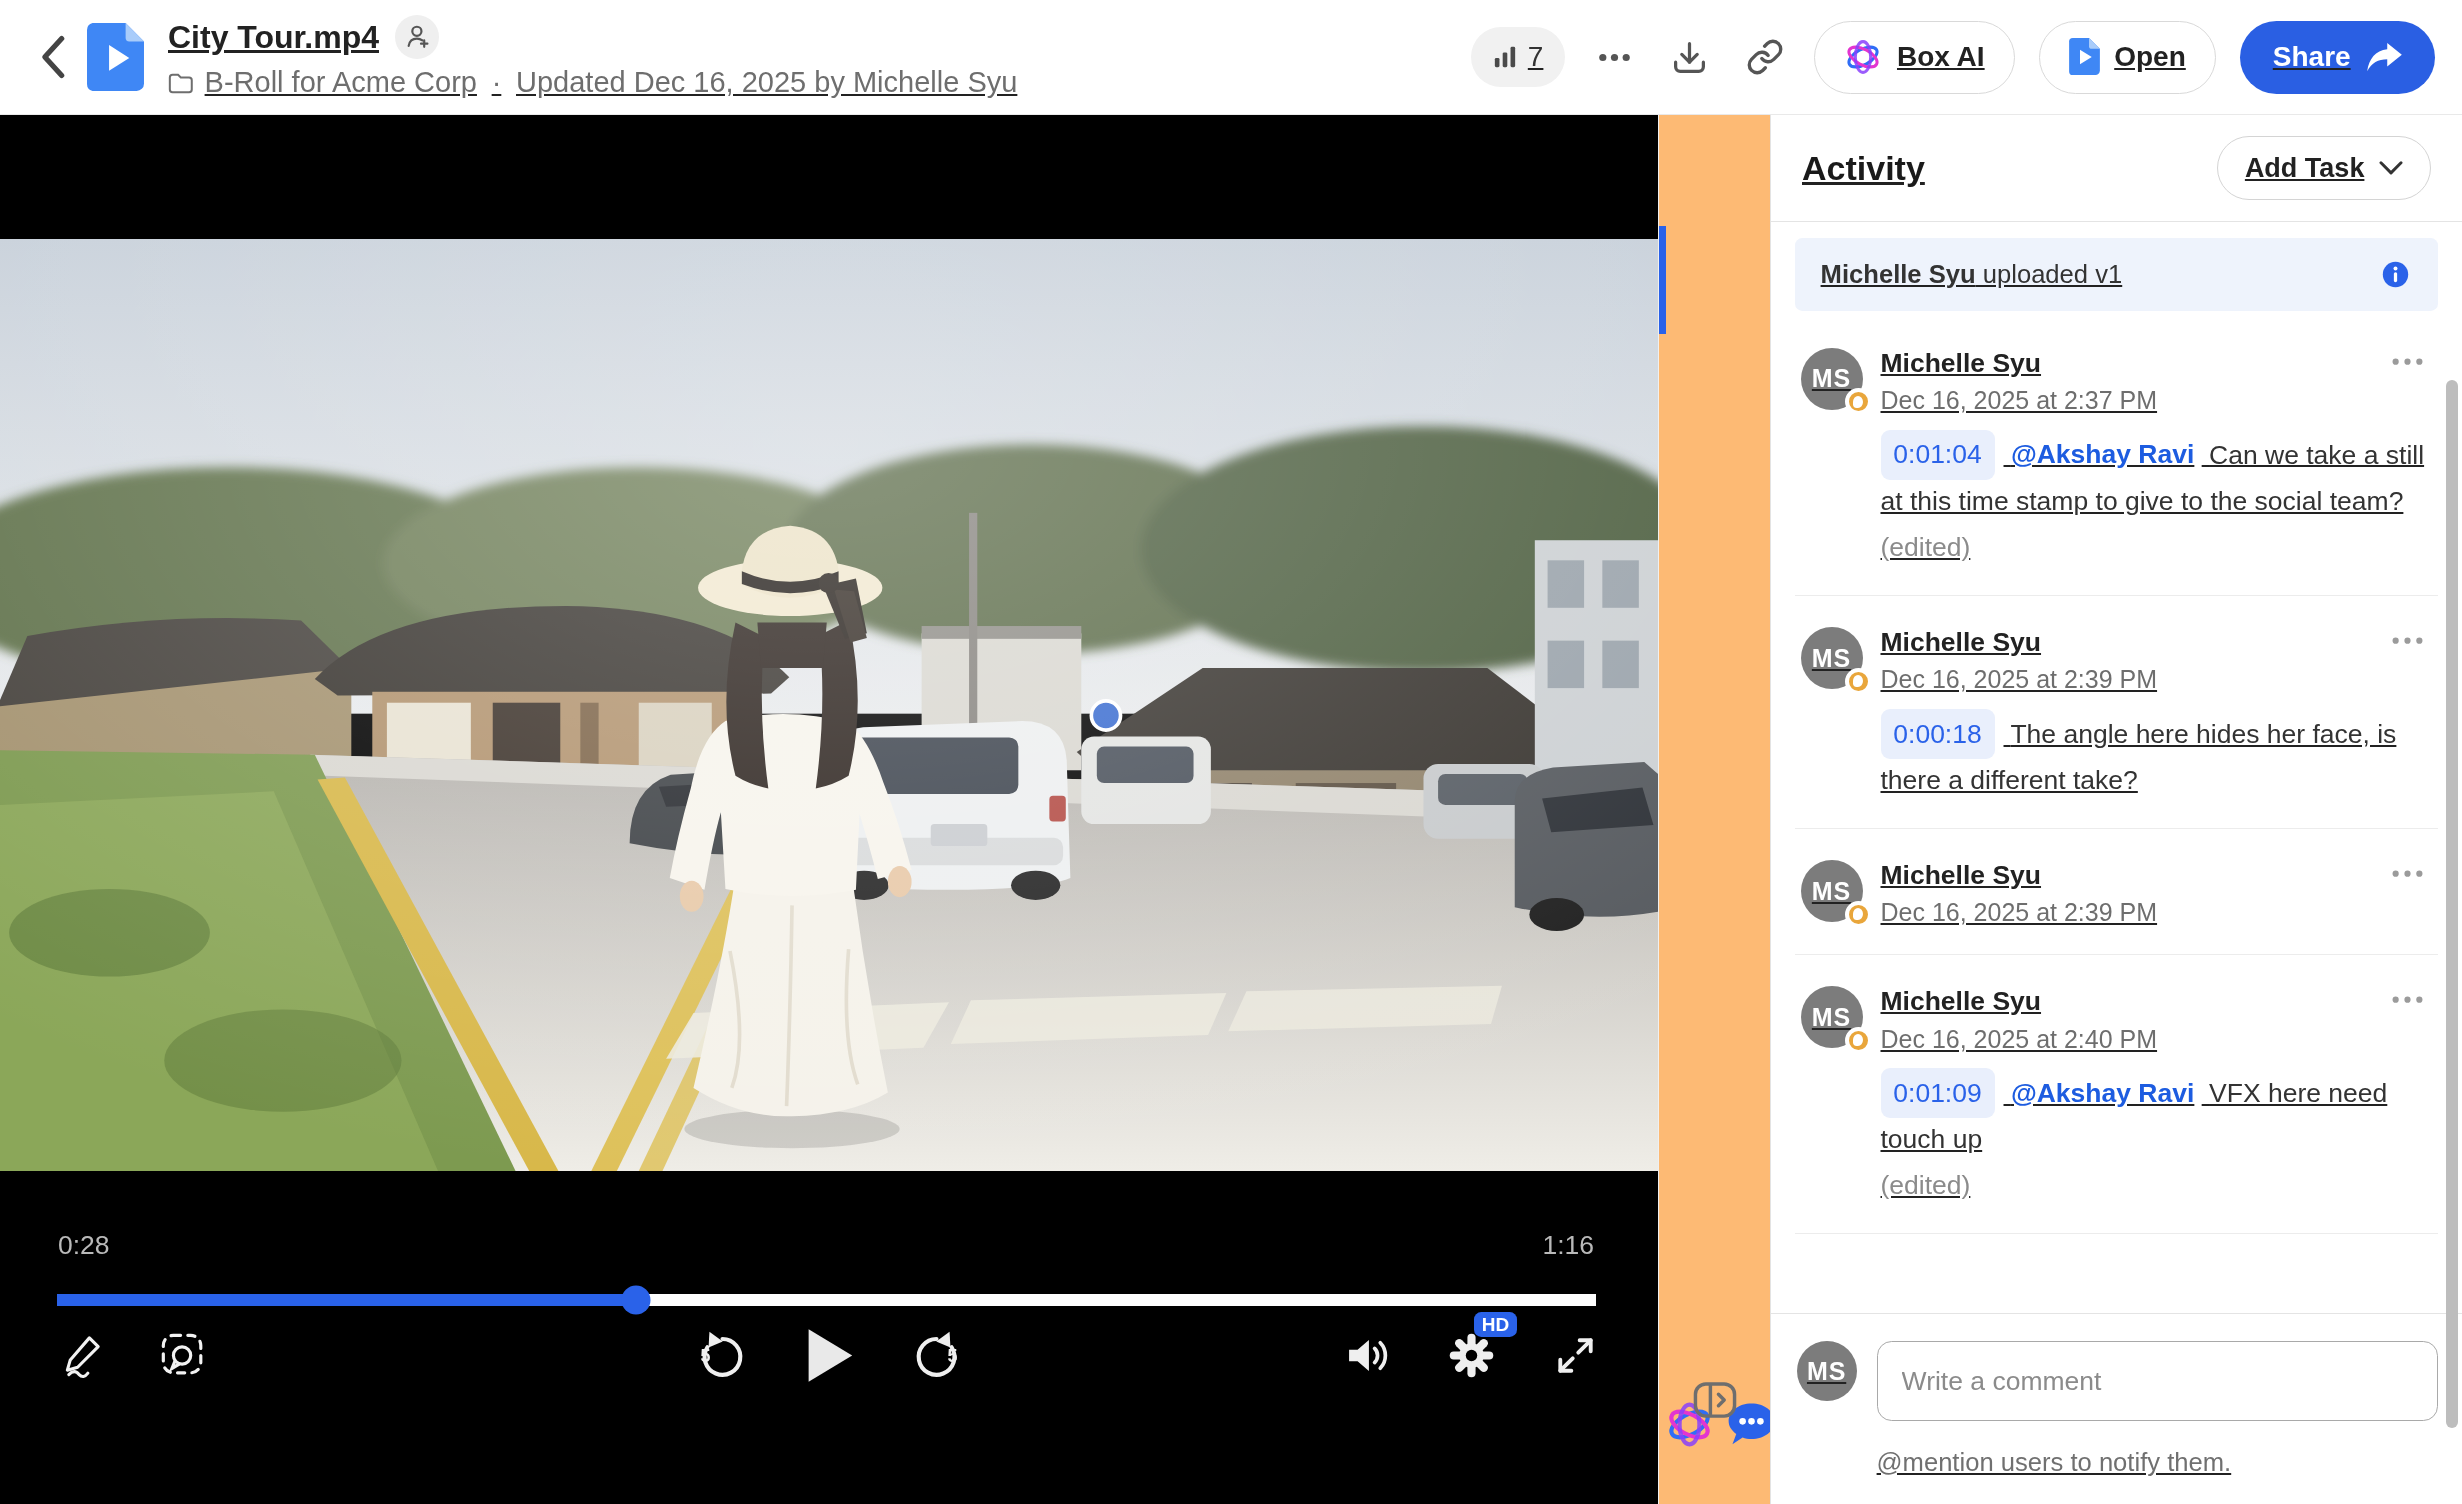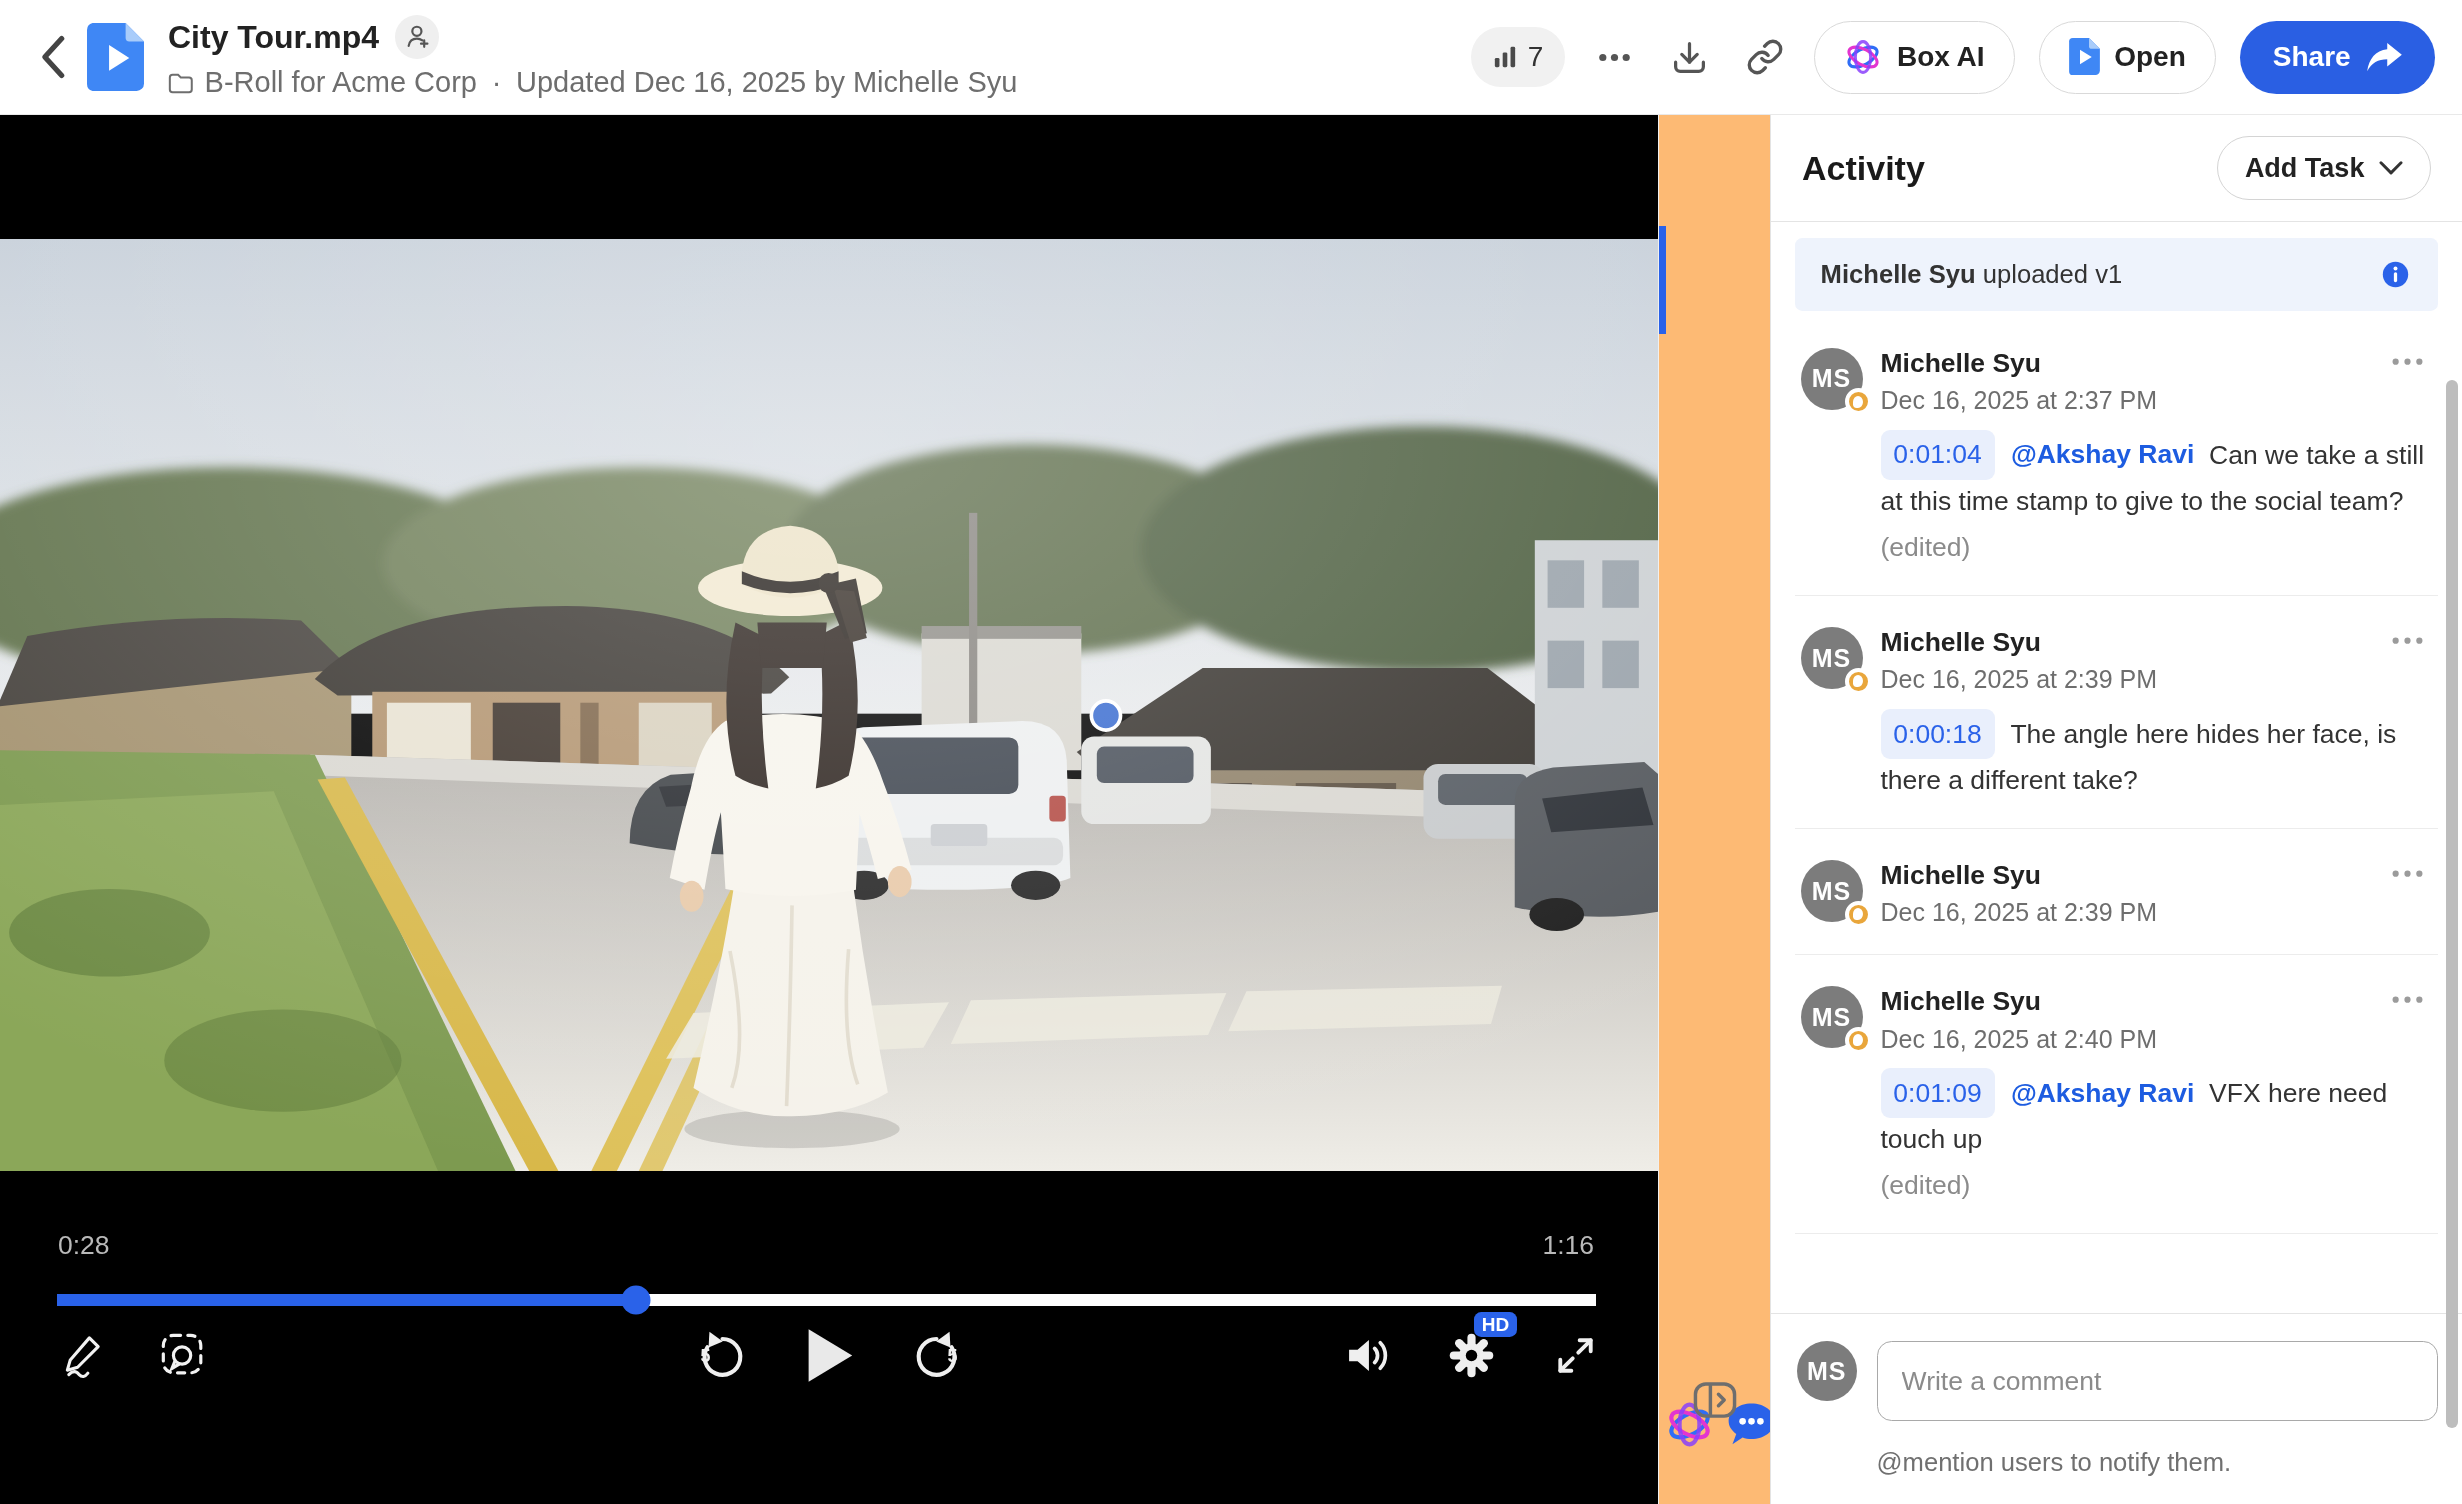--- a/index.html
+++ b/index.html
@@ -1,17 +1,17 @@
 <!DOCTYPE html>
 <html style="font-size:14.6px"><head>
 <meta charset="utf-8">
 <style>
   html,body{margin:0;padding:0;background:#fff;}
   *{box-sizing:border-box;}
-  .app{width:2462px;height:1504px;font-family:"Liberation Sans","DejaVu Sans",sans-serif;color:#222;display:flex;flex-direction:column;overflow:hidden;background:#fff;position:relative;}
+  .app{width:2462px;height:1504px;font-family:"Liberation Sans","DejaVu Sans",sans-serif;color:#222;display:flex;flex-direction:column;overflow:hidden;background:#fff;position:relative;text-decoration:underline;}
 
   
   .header{height:115px;flex:0 0 115px;display:flex;align-items:center;padding:0 27px;border-bottom:0.9px solid #e9e9e9;background:#fff;}
   .back-btn{width:51px;height:51px;display:flex;align-items:center;justify-content:center;border:none;background:none;cursor:pointer;}
   .file-badge{width:57px;height:68px;margin:0 24px 0 9px;}
   .title-col{display:flex;flex-direction:column;justify-content:center;gap:7.3px;min-width:0;}
   .title-row{display:flex;align-items:center;gap:16.4px;}
   .file-title{font-size:32px;font-weight:bold;color:#222;line-height:1;}
   .collab-badge{width:44px;height:44px;border-radius:50%;background:#efefef;display:flex;align-items:center;justify-content:center;border:none;cursor:pointer;}
   .crumb-row{display:flex;align-items:center;gap:11px;font-size:29px;color:#6e6e6e;}

